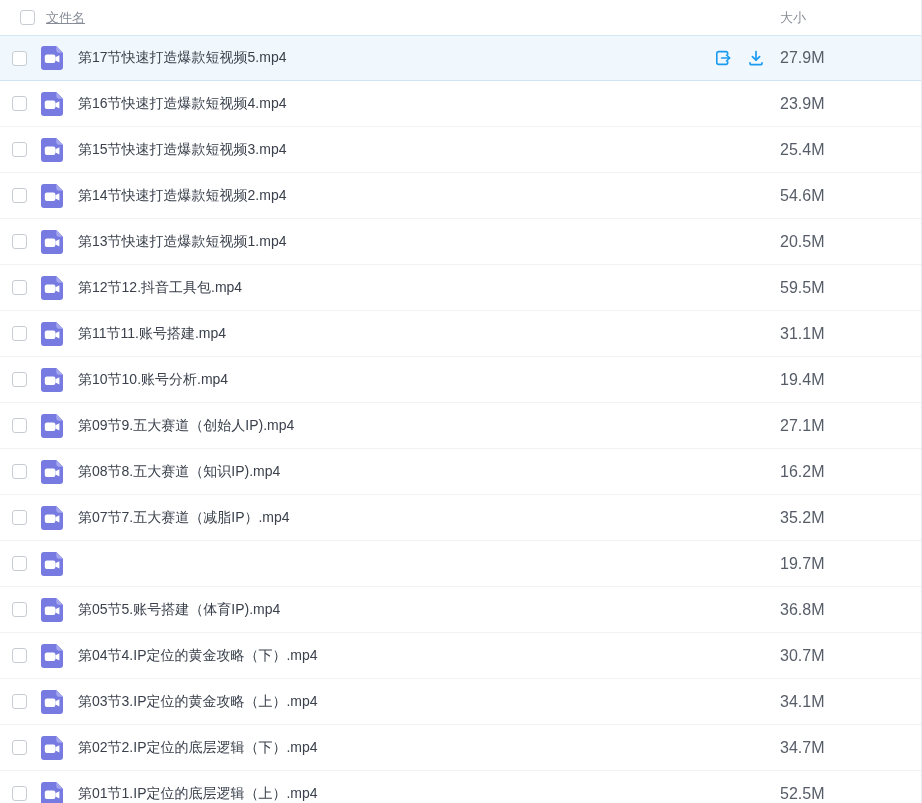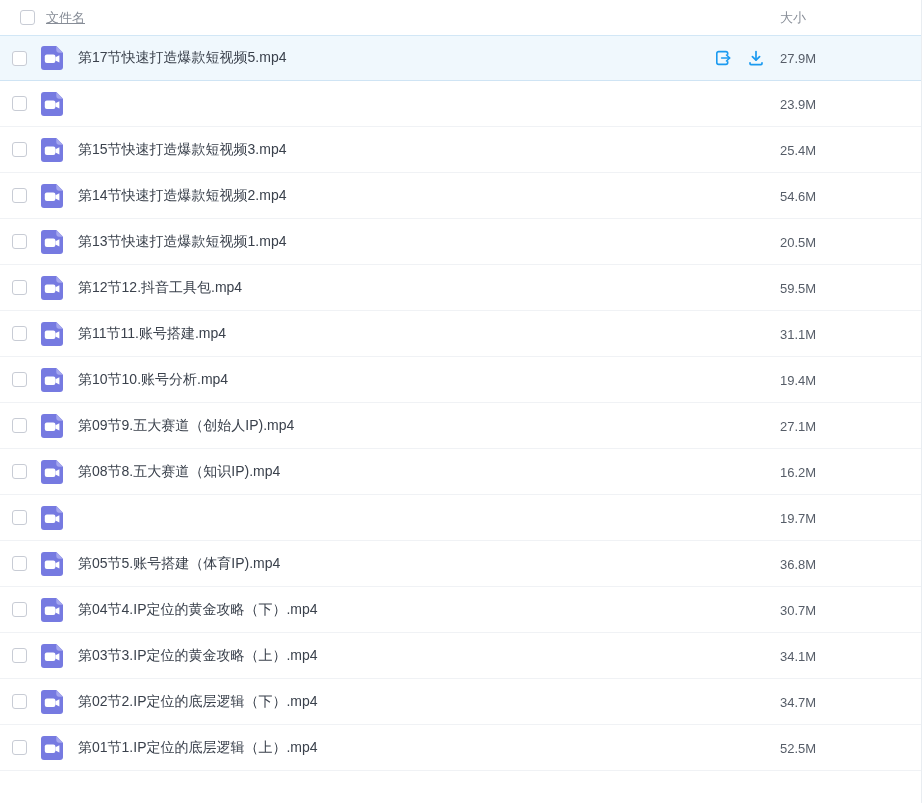--- a/index.html
+++ b/index.html
@@ -81,21 +81,21 @@
     left: 713px;
     top: 50%;
     transform: translateY(-50%);
     display: flex;
     gap: 13px;
     align-items: center;
   }
   .action-btn { width: 20px; height: 20px; cursor: pointer; display: block; }
 
   .col-size {
-    font-size: 13px;
+    font-size: 16px;
     color: #565d68;
   }
 </style>
 </head>
 <body>
 
 <div class="file-panel">
 
   <div class="list-header">
     <span class="checkbox"></span>
@@ -135,20 +135,21 @@
   <div class="row">
     <span class="checkbox"></span>
 
     <svg class="file-icon" viewBox="0 0 28 28" aria-hidden="true">
       <path d="M6 2h12.3L25 8.7V23a3 3 0 0 1-3 3H6a3 3 0 0 1-3-3V5a3 3 0 0 1 3-3z" fill="#767ae1"></path>
       <path d="M18.3 2 25 8.7h-4.3a2.4 2.4 0 0 1-2.4-2.4z" fill="#a5a7ee"></path>
       <rect x="6.8" y="10.4" width="10.6" height="8.6" rx="2" fill="#ffffff"></rect>
       <path d="M17.4 13.3 21.4 11.2v7.3l-4-2.1z" fill="#ffffff"></path>
     </svg>
 
+    <span class="file-name">第16节快速打造爆款短视频4.mp4</span>
 
     <span class="col-size">23.9M</span>
   </div>
 
   <div class="row">
     <span class="checkbox"></span>
 
     <svg class="file-icon" viewBox="0 0 28 28" aria-hidden="true">
       <path d="M6 2h12.3L25 8.7V23a3 3 0 0 1-3 3H6a3 3 0 0 1-3-3V5a3 3 0 0 1 3-3z" fill="#767ae1"></path>
       <path d="M18.3 2 25 8.7h-4.3a2.4 2.4 0 0 1-2.4-2.4z" fill="#a5a7ee"></path>
@@ -259,20 +260,34 @@
       <path d="M18.3 2 25 8.7h-4.3a2.4 2.4 0 0 1-2.4-2.4z" fill="#a5a7ee"></path>
       <rect x="6.8" y="10.4" width="10.6" height="8.6" rx="2" fill="#ffffff"></rect>
       <path d="M17.4 13.3 21.4 11.2v7.3l-4-2.1z" fill="#ffffff"></path>
     </svg>
 
     <span class="file-name">第08节8.五大赛道（知识IP).mp4</span>
 
     <span class="col-size">16.2M</span>
   </div>
 
+  <div class="row">
+    <span class="checkbox"></span>
+
+    <svg class="file-icon" viewBox="0 0 28 28" aria-hidden="true">
+      <path d="M6 2h12.3L25 8.7V23a3 3 0 0 1-3 3H6a3 3 0 0 1-3-3V5a3 3 0 0 1 3-3z" fill="#767ae1"></path>
+      <path d="M18.3 2 25 8.7h-4.3a2.4 2.4 0 0 1-2.4-2.4z" fill="#a5a7ee"></path>
+      <rect x="6.8" y="10.4" width="10.6" height="8.6" rx="2" fill="#ffffff"></rect>
+      <path d="M17.4 13.3 21.4 11.2v7.3l-4-2.1z" fill="#ffffff"></path>
+    </svg>
+
+    <span class="file-name">第07节7.五大赛道（减脂IP）.mp4</span>
+
+    <span class="col-size">35.2M</span>
+  </div>
 
   <div class="row">
     <span class="checkbox"></span>
 
     <svg class="file-icon" viewBox="0 0 28 28" aria-hidden="true">
       <path d="M6 2h12.3L25 8.7V23a3 3 0 0 1-3 3H6a3 3 0 0 1-3-3V5a3 3 0 0 1 3-3z" fill="#767ae1"></path>
       <path d="M18.3 2 25 8.7h-4.3a2.4 2.4 0 0 1-2.4-2.4z" fill="#a5a7ee"></path>
       <rect x="6.8" y="10.4" width="10.6" height="8.6" rx="2" fill="#ffffff"></rect>
       <path d="M17.4 13.3 21.4 11.2v7.3l-4-2.1z" fill="#ffffff"></path>
     </svg>

